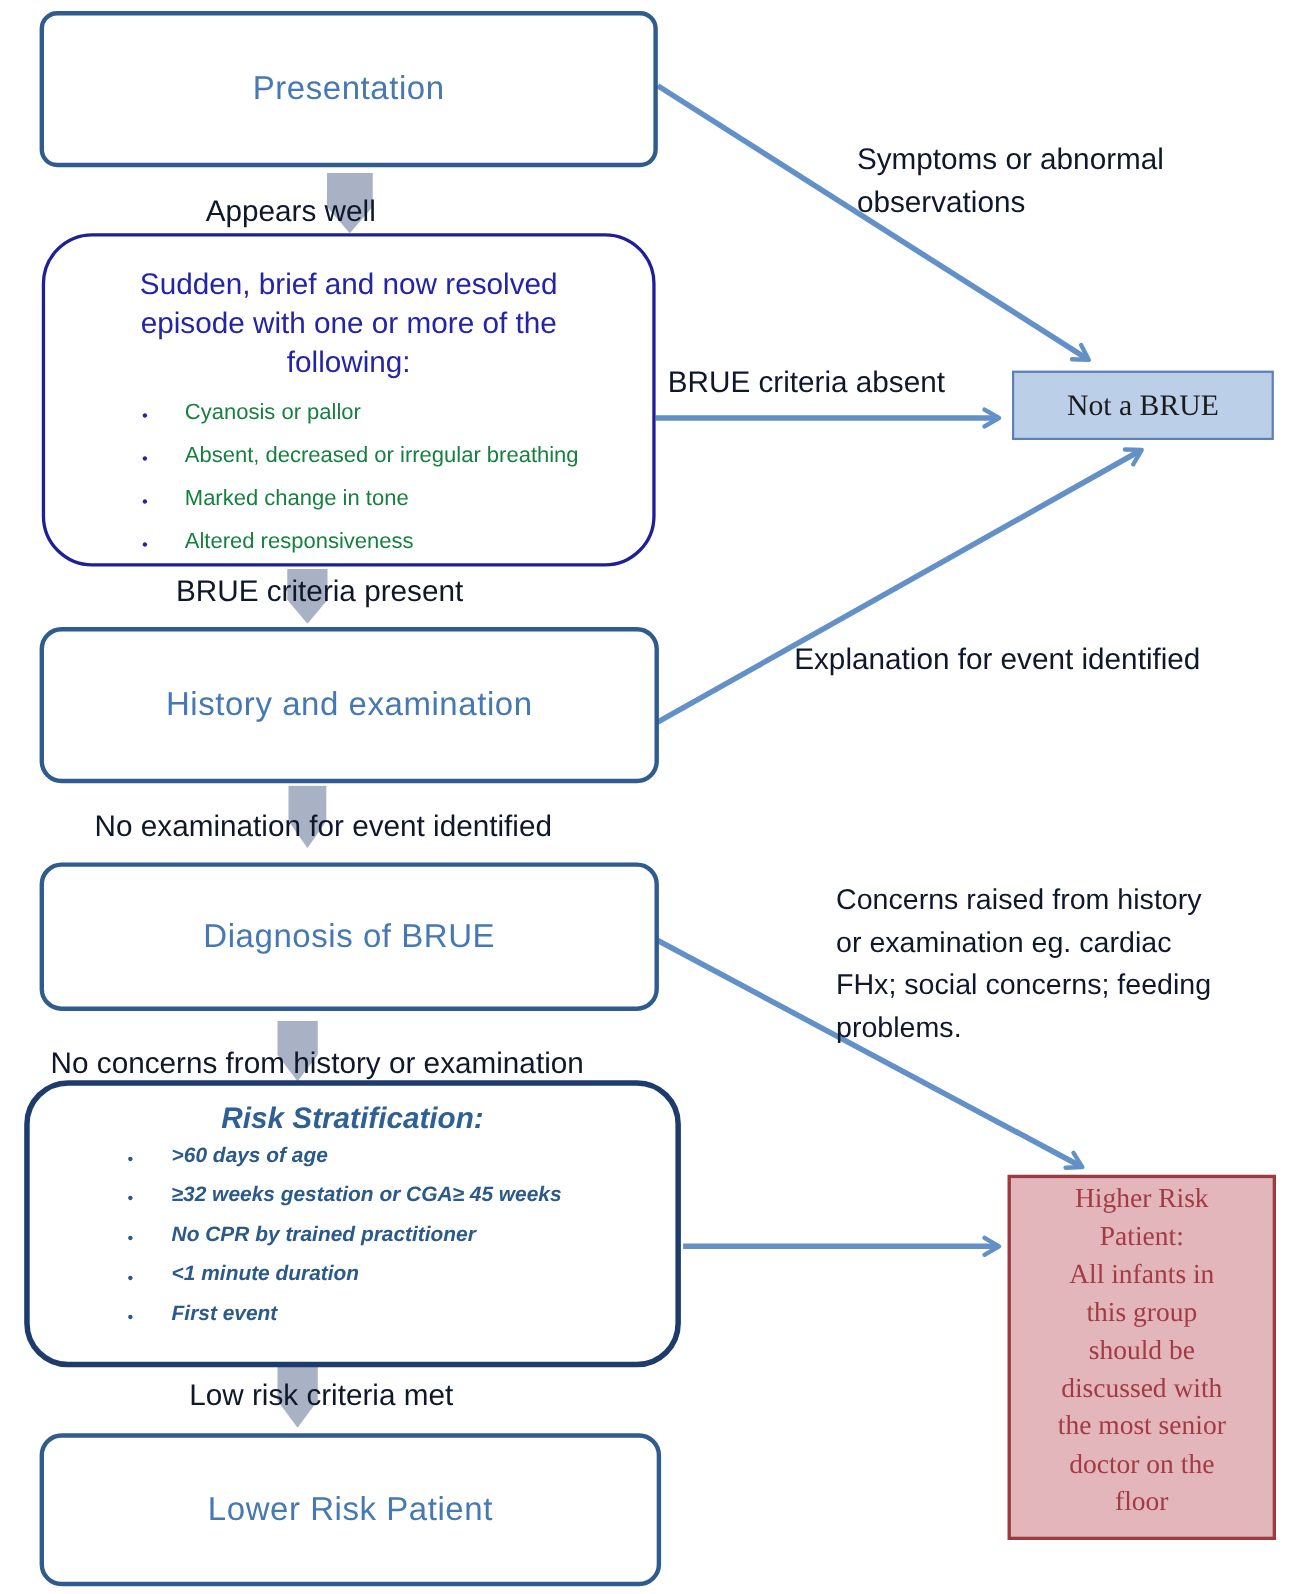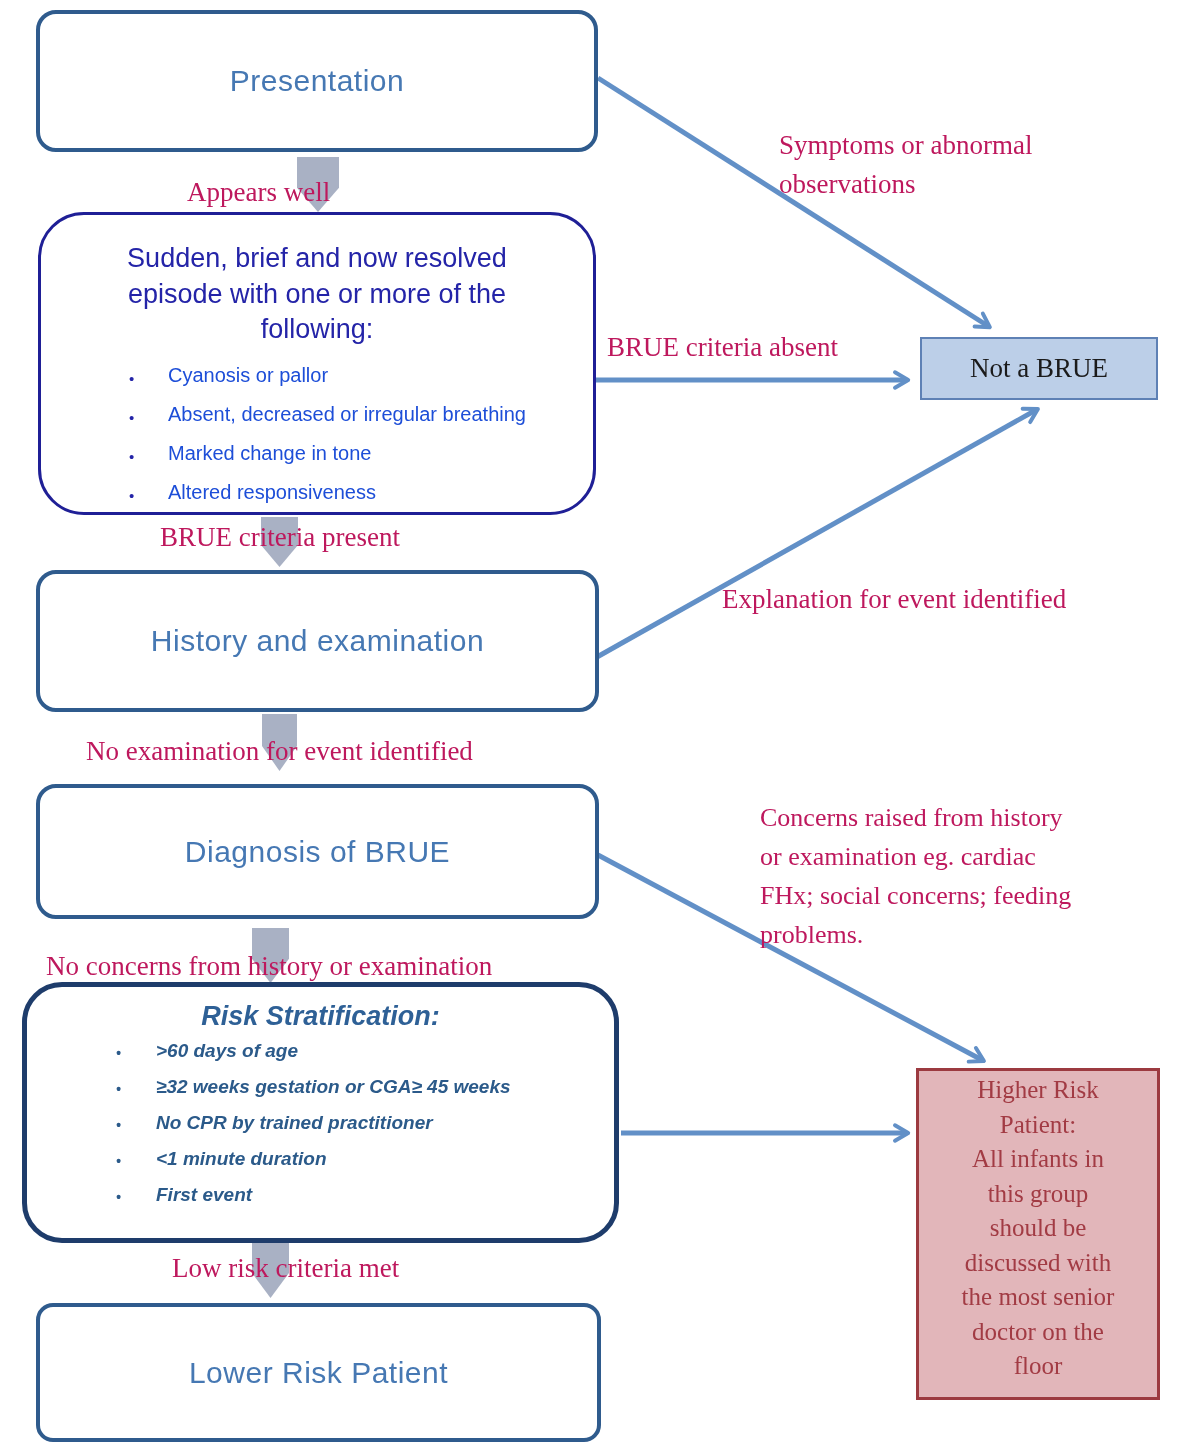--- a/index.html
+++ b/index.html
@@ -7,33 +7,33 @@
     position:relative;width:1177px;height:1449px;background:#ffffff;
     font-family:"Liberation Sans","DejaVu Sans",sans-serif;overflow:hidden;
   }
   svg.overlay{position:absolute;left:0;top:0;width:1177px;height:1449px;pointer-events:none;}
 
   
   .fbox{position:absolute;background:#ffffff;box-sizing:border-box;display:flex;align-items:center;justify-content:center;text-align:center;}
   .box-steel{border:4px solid #2F5B8D;border-radius:20px;}
   .steel-title{color:#4678B3;font-size:30px;letter-spacing:.5px;}
 
-  .box-presentation{left:36px;top:10px;width:562px;height:142px;}
+  .box-presentation{left:36px;top:10px;width:562px;height:142px;border-radius:16px;}
   .box-history{left:36px;top:570px;width:563px;height:142px;}
   .box-diagnosis{left:36px;top:784px;width:563px;height:135px;}
-  .box-lower{left:36px;top:1303px;width:565px;height:139px;border-radius:17px;}
+  .box-lower{left:36px;top:1303px;width:565px;height:139px;}
 
   .box-episode{
     left:38px;top:212px;width:558px;height:303px;
     border:3px solid #1F1F96;border-radius:46px;
     flex-direction:column;justify-content:flex-start;padding:26px 20px 10px 20px;
   }
   .episode-title{color:#2424A8;font-size:27px;line-height:1.32;white-space:pre-line;text-align:center;}
   .episode-list{list-style:none;margin:16px 0 0 0;padding:0;width:100%;text-align:left;}
-  .episode-list li{position:relative;padding-left:107px;margin-bottom:16px;color:#1d4ed8;font-size:20px;}
+  .episode-list li{position:relative;padding-left:107px;margin-bottom:16px;color:#15803d;font-size:20px;}
   .episode-list li::before{content:"•";position:absolute;left:68px;top:6px;font-size:15px;color:#2424A8;}
 
   .box-risk{
     left:22px;top:982px;width:597px;height:261px;
     border:5px solid #1E3C6B;border-radius:40px;
     flex-direction:column;justify-content:flex-start;padding:14px 16px 8px 16px;font-style:italic;
   }
   .risk-title{color:#2E6096;font-size:27px;font-weight:600;}
   .risk-list{list-style:none;margin:8px 0 0 0;padding:0;width:100%;text-align:left;}
   .risk-list li{position:relative;padding-left:113px;margin-bottom:14px;color:#2B5A8A;font-size:19px;font-weight:600;}
@@ -46,22 +46,22 @@
   }
   .box-higher{
     left:916px;top:1068px;width:244px;height:332px;
     background:#E2B6BA;border:3px solid #9C3A40;border-radius:0;
     font-family:"Liberation Serif","DejaVu Serif",serif;font-size:25px;color:#A23B44;
     line-height:1.38;white-space:pre-line;align-items:flex-start;padding-top:2px;
   }
 
   
   .elabel{
-    position:absolute;font-family:Liberation Serif, serif;
-    font-size:27px;color:#be185d;white-space:pre-line;line-height:1.45;
+    position:absolute;font-family:Liberation Sans, sans-serif;
+    font-size:27px;color:#0f172a;white-space:pre-line;line-height:1.45;
   }
   .lbl-appears{left:187px;top:173px;}
   .lbl-symptoms{left:779px;top:126px;}
   .lbl-absent{left:607px;top:328px;}
   .lbl-present{left:160px;top:518px;}
   .lbl-explanation{left:722px;top:580px;}
   .lbl-noexplanation{left:86px;top:732px;}
   .lbl-concerns{left:760px;top:798px;font-size:26px;line-height:1.5;}
   .lbl-noconcerns{left:46px;top:947px;}
   .lbl-lowrisk{left:172px;top:1249px;}

